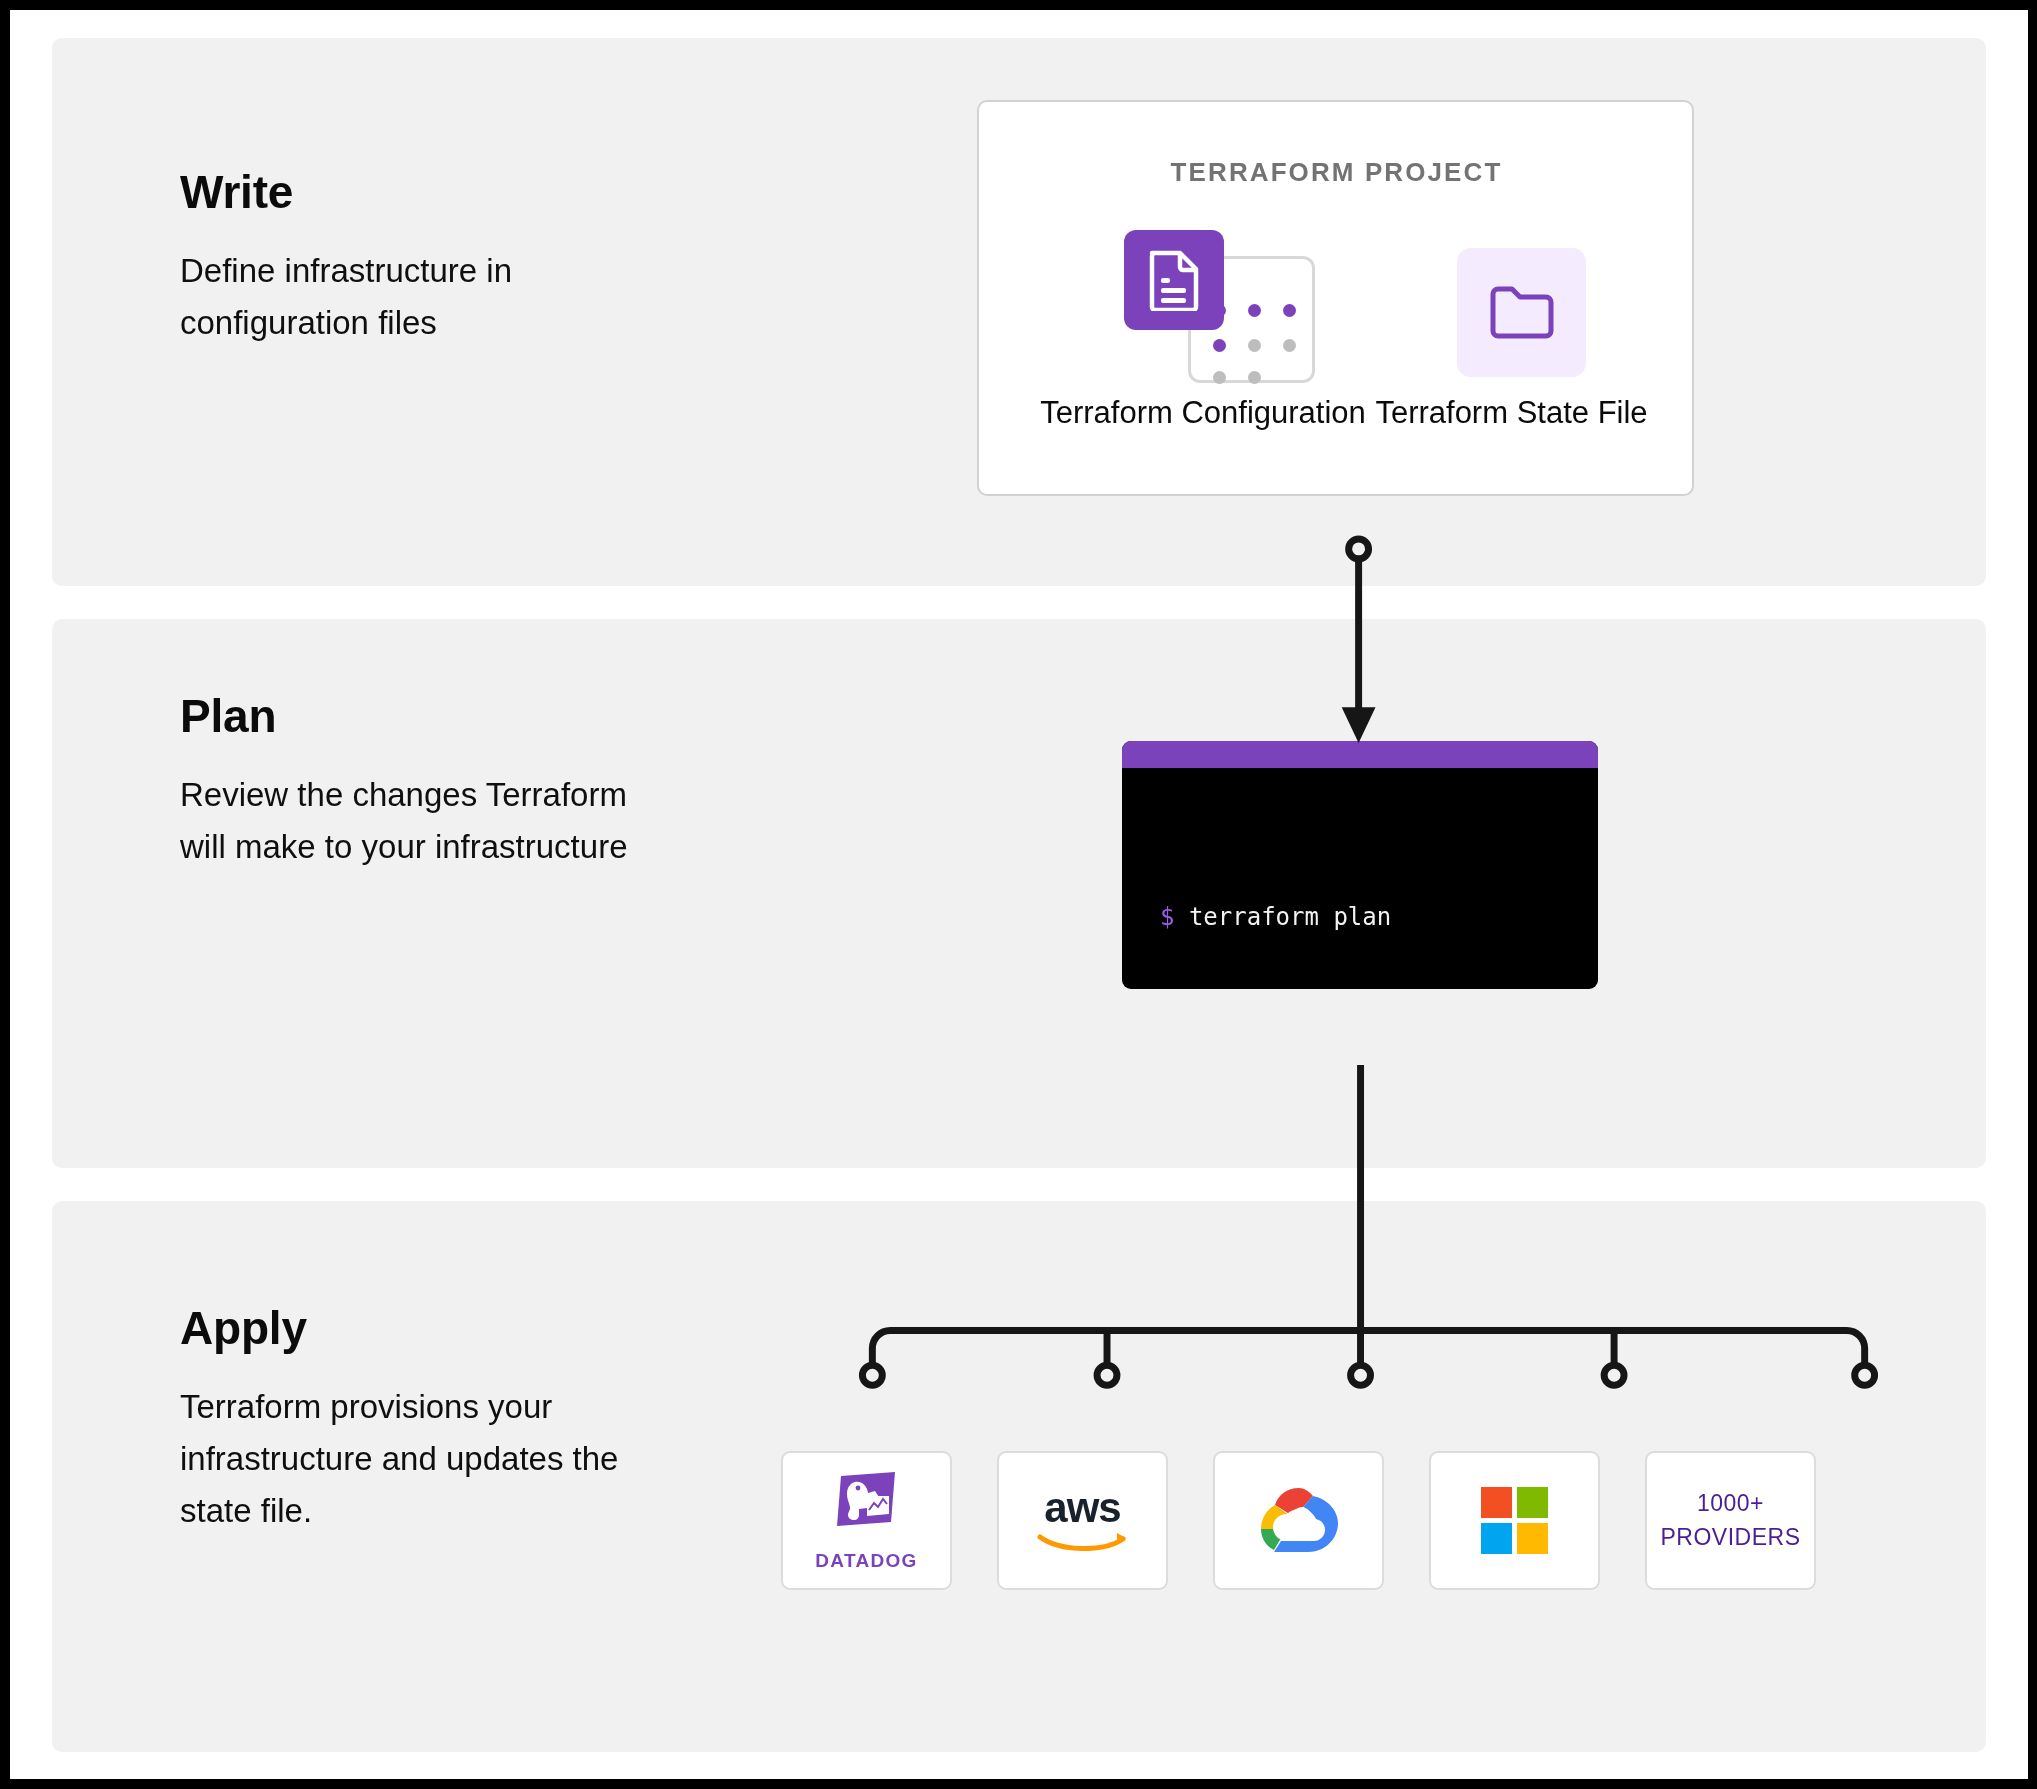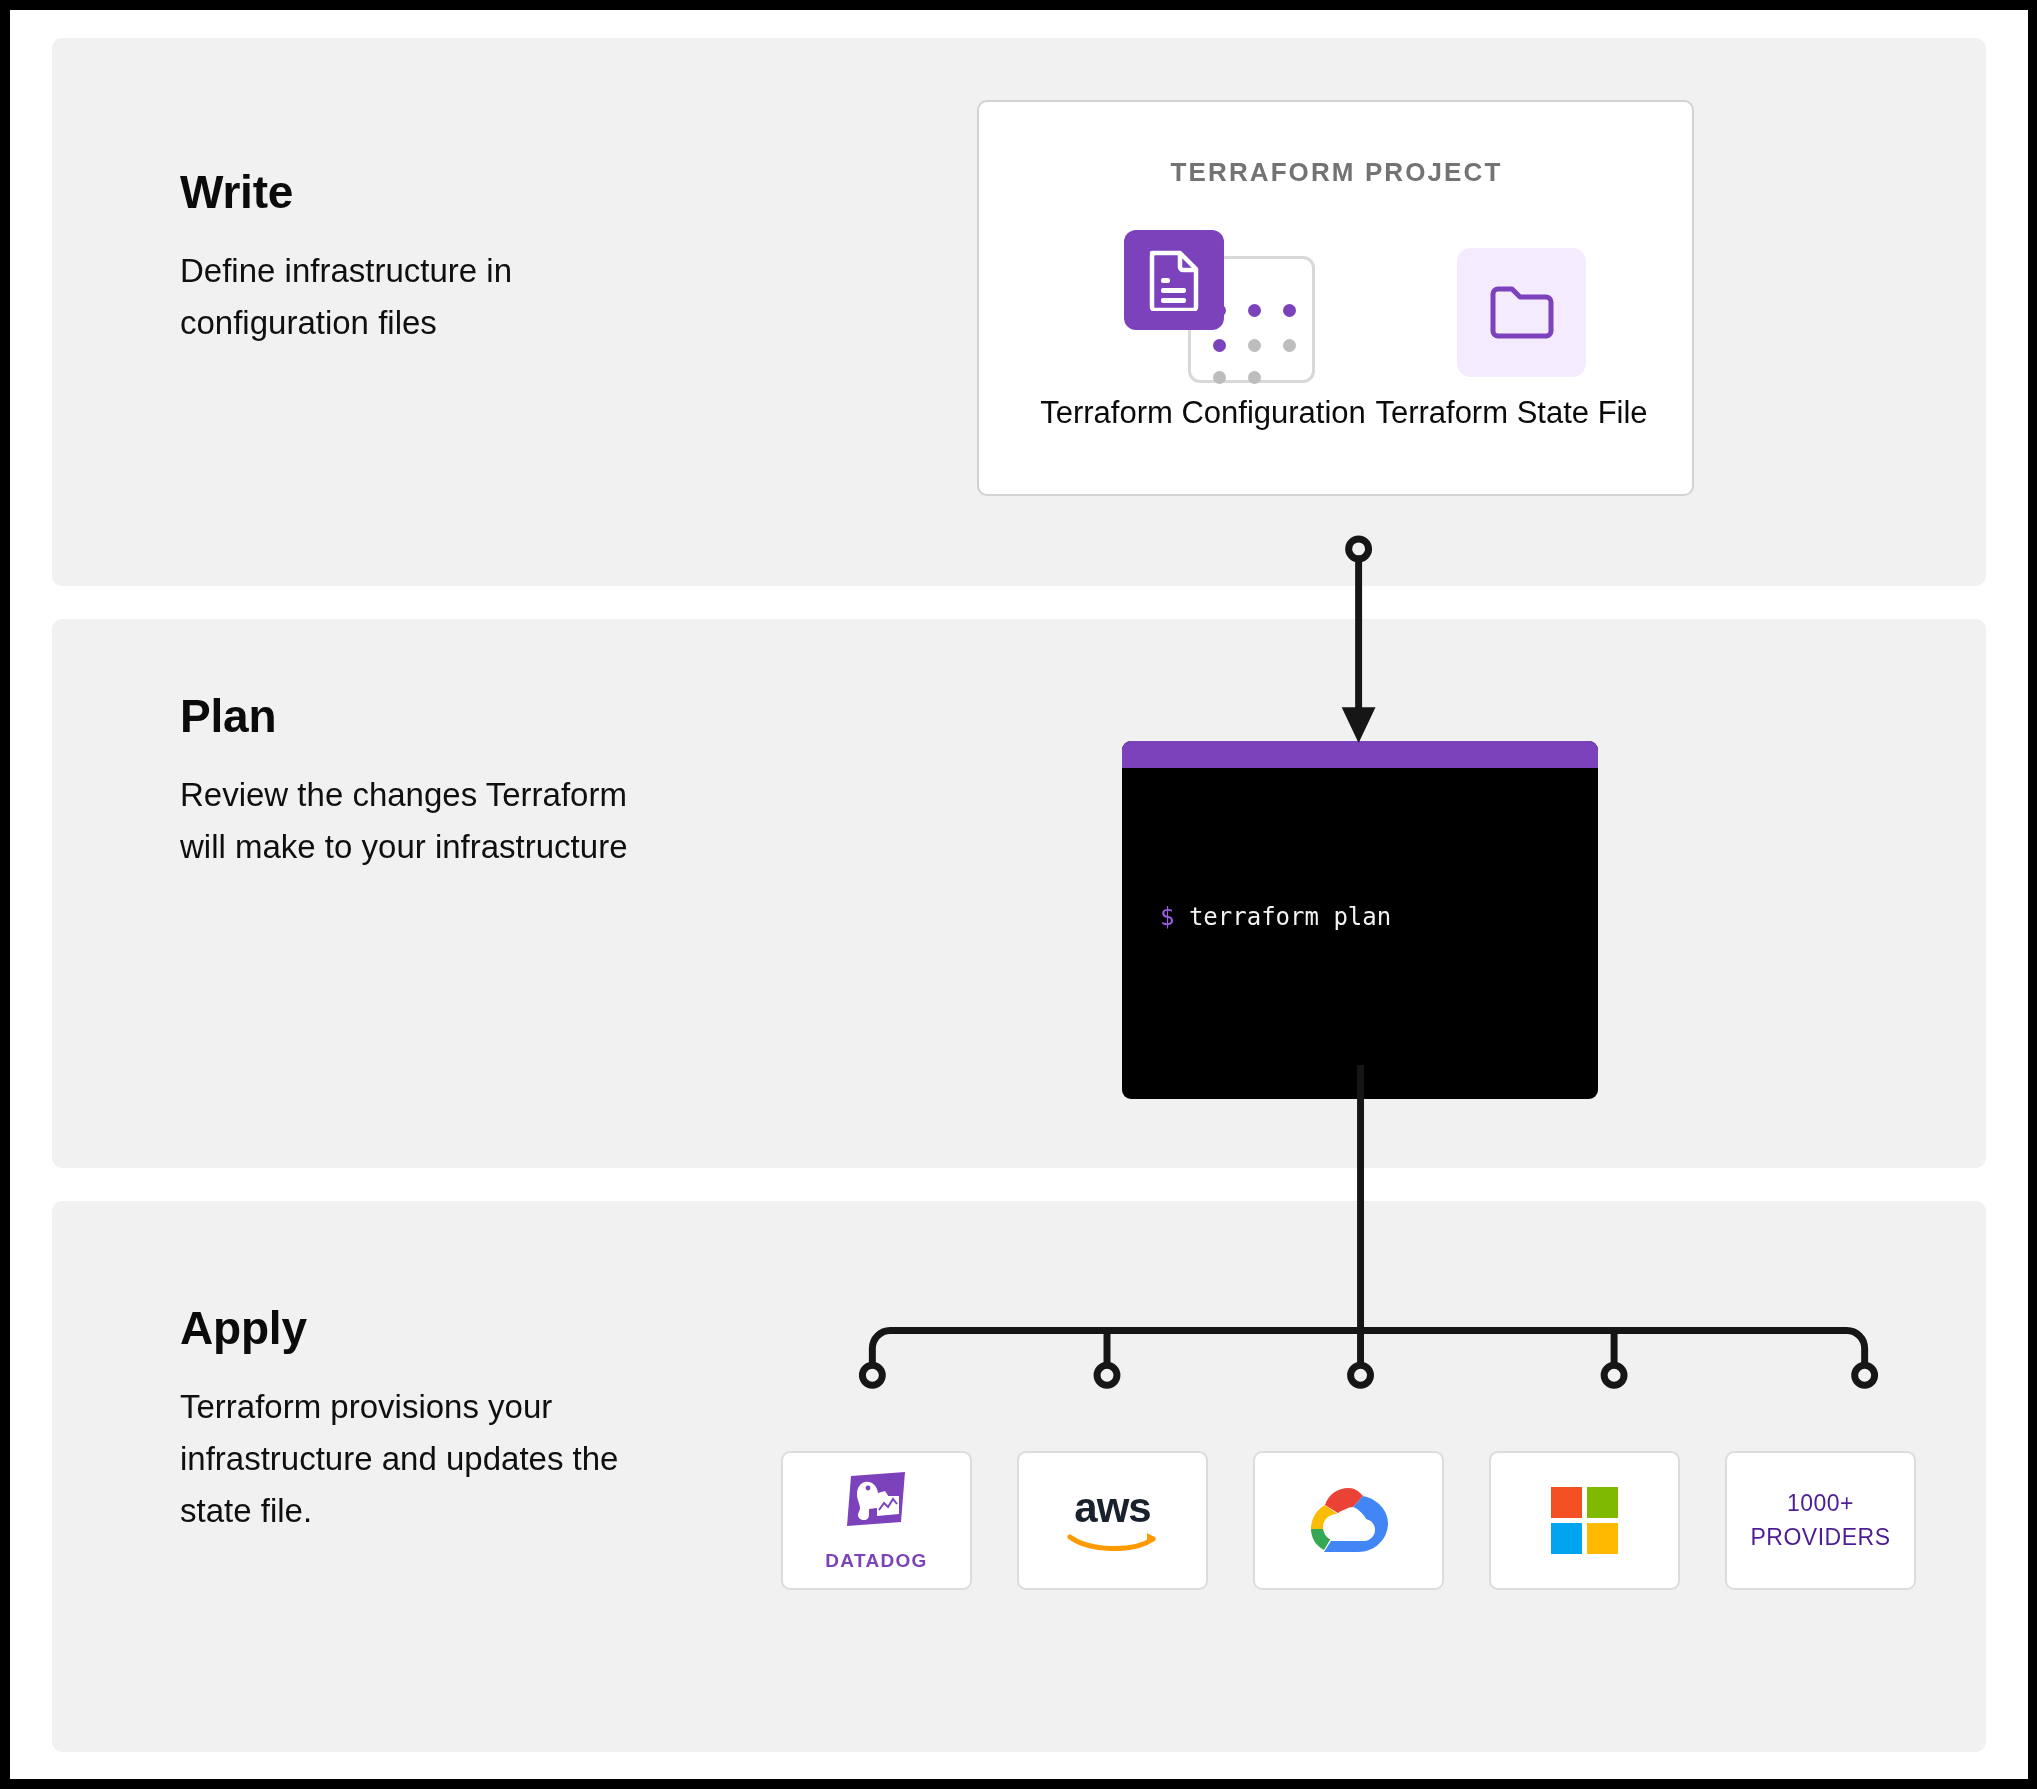--- a/index.html
+++ b/index.html
@@ -108,21 +108,21 @@
     border-radius: 14px;
     display: flex;
     align-items: center;
     justify-content: center;
   }
 
   
   #terminal {
     position: absolute;
     left: 1112px; top: 731px;
-    width: 476px; height: 358px;
+    width: 476px; height: 248px;
     border-radius: 9px;
     overflow: hidden;
     background: #000000;
   }
   #terminal-bar { height: 27px; background: #7b42bc; }
   #terminal-body {
     padding: 48px 0 0 38px;
     font-family: "DejaVu Sans Mono", monospace;
     font-size: 24px;
     line-height: 1.68;
@@ -141,21 +141,21 @@
   #conn-bottom { left: 826px; top: 1055px; width: 1065px; height: 348px; }
 
   
   #providers {
     position: absolute;
     left: 771px; top: 1441px;
     display: flex;
     gap: 45px;
   }
   .provider {
-    width: 191px; height: 139px;
+    width: 171px; height: 139px;
     background: #ffffff;
     border: 2px solid #dcdcdc;
     border-radius: 9px;
     display: flex;
     align-items: center;
     justify-content: center;
   }
   .provider-text {
     text-align: center;
     font-size: 23px;

